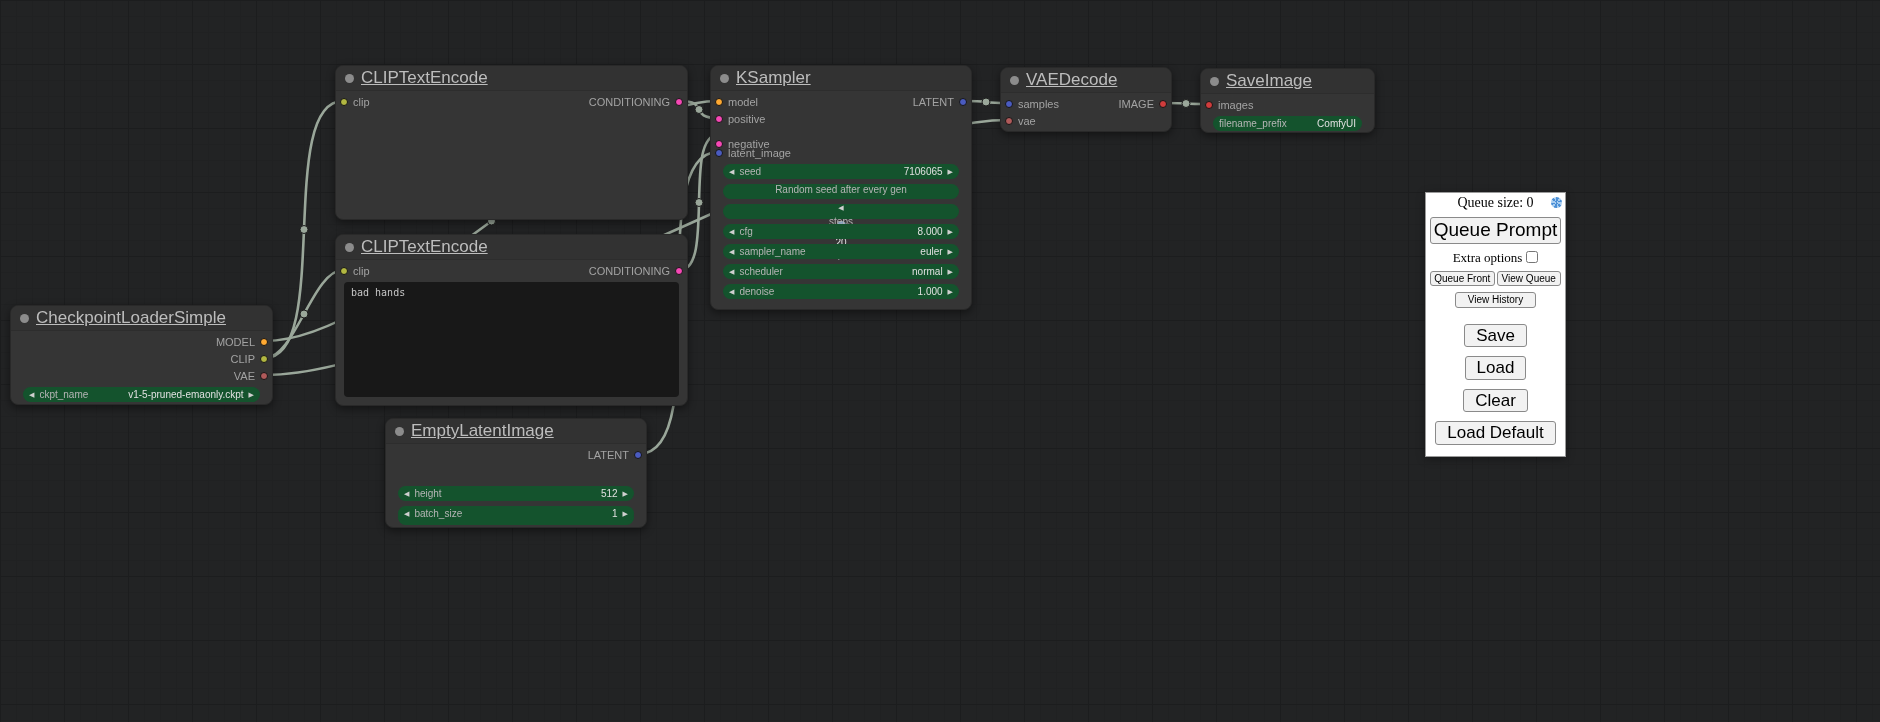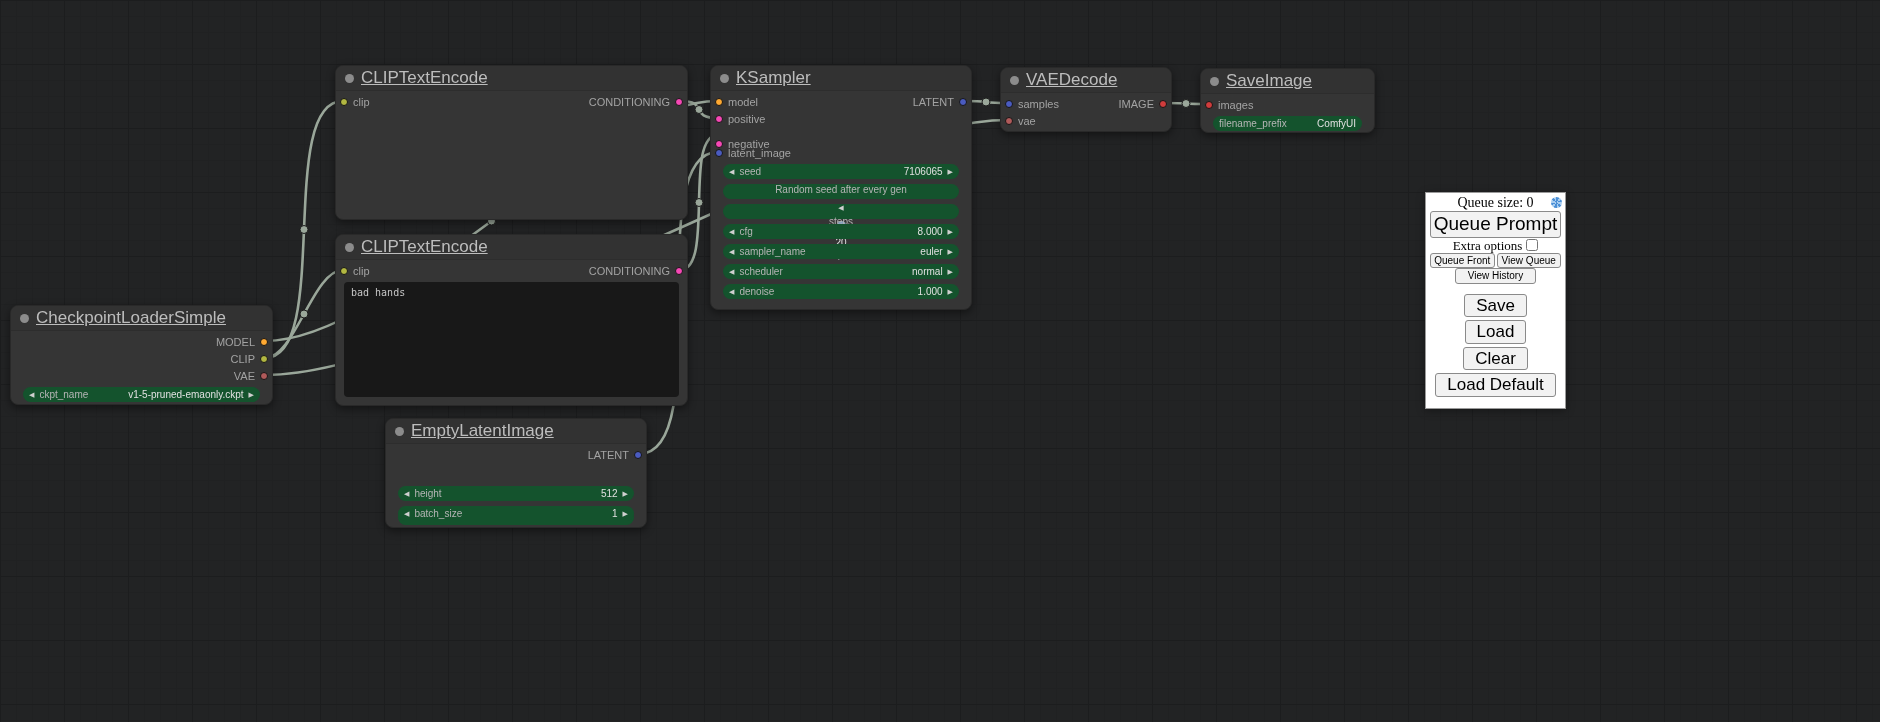--- a/index.html
+++ b/index.html
@@ -49,21 +49,21 @@
   .node-textarea{
     position:absolute;left:8px;right:8px;bottom:8px;background:#181818;
     border-radius:4px;padding:5px 7px;box-sizing:border-box;
     font-family:"DejaVu Sans Mono",monospace;font-size:10px;color:#c6c6c6;
     white-space:pre-wrap;overflow:hidden;
   }
   
   #menu-panel{
     position:absolute;left:1425px;top:192px;width:141px;z-index:10;
     background:#ffffff;border:1px solid #9a9a9a;box-sizing:border-box;
-    display:flex;flex-direction:column;align-items:center;gap:0;
+    display:flex;flex-direction:column;align-items:center;gap:6px;
     padding:2px 4px 11px;color:#000;font-family:"Liberation Serif",serif;
     box-shadow:0 2px 8px rgba(0,0,0,.35);
   }
   .menu-row{width:100%;}
   .queue-size{position:relative;text-align:center;font-size:14px;line-height:16px;}
   .gear{
     position:absolute;right:-1px;top:2px;width:11px;height:11px;border-radius:50%;
     background:repeating-conic-gradient(#4a8fd6 0 30deg,#a9cdf0 30deg 60deg);
     cursor:pointer;
   }

